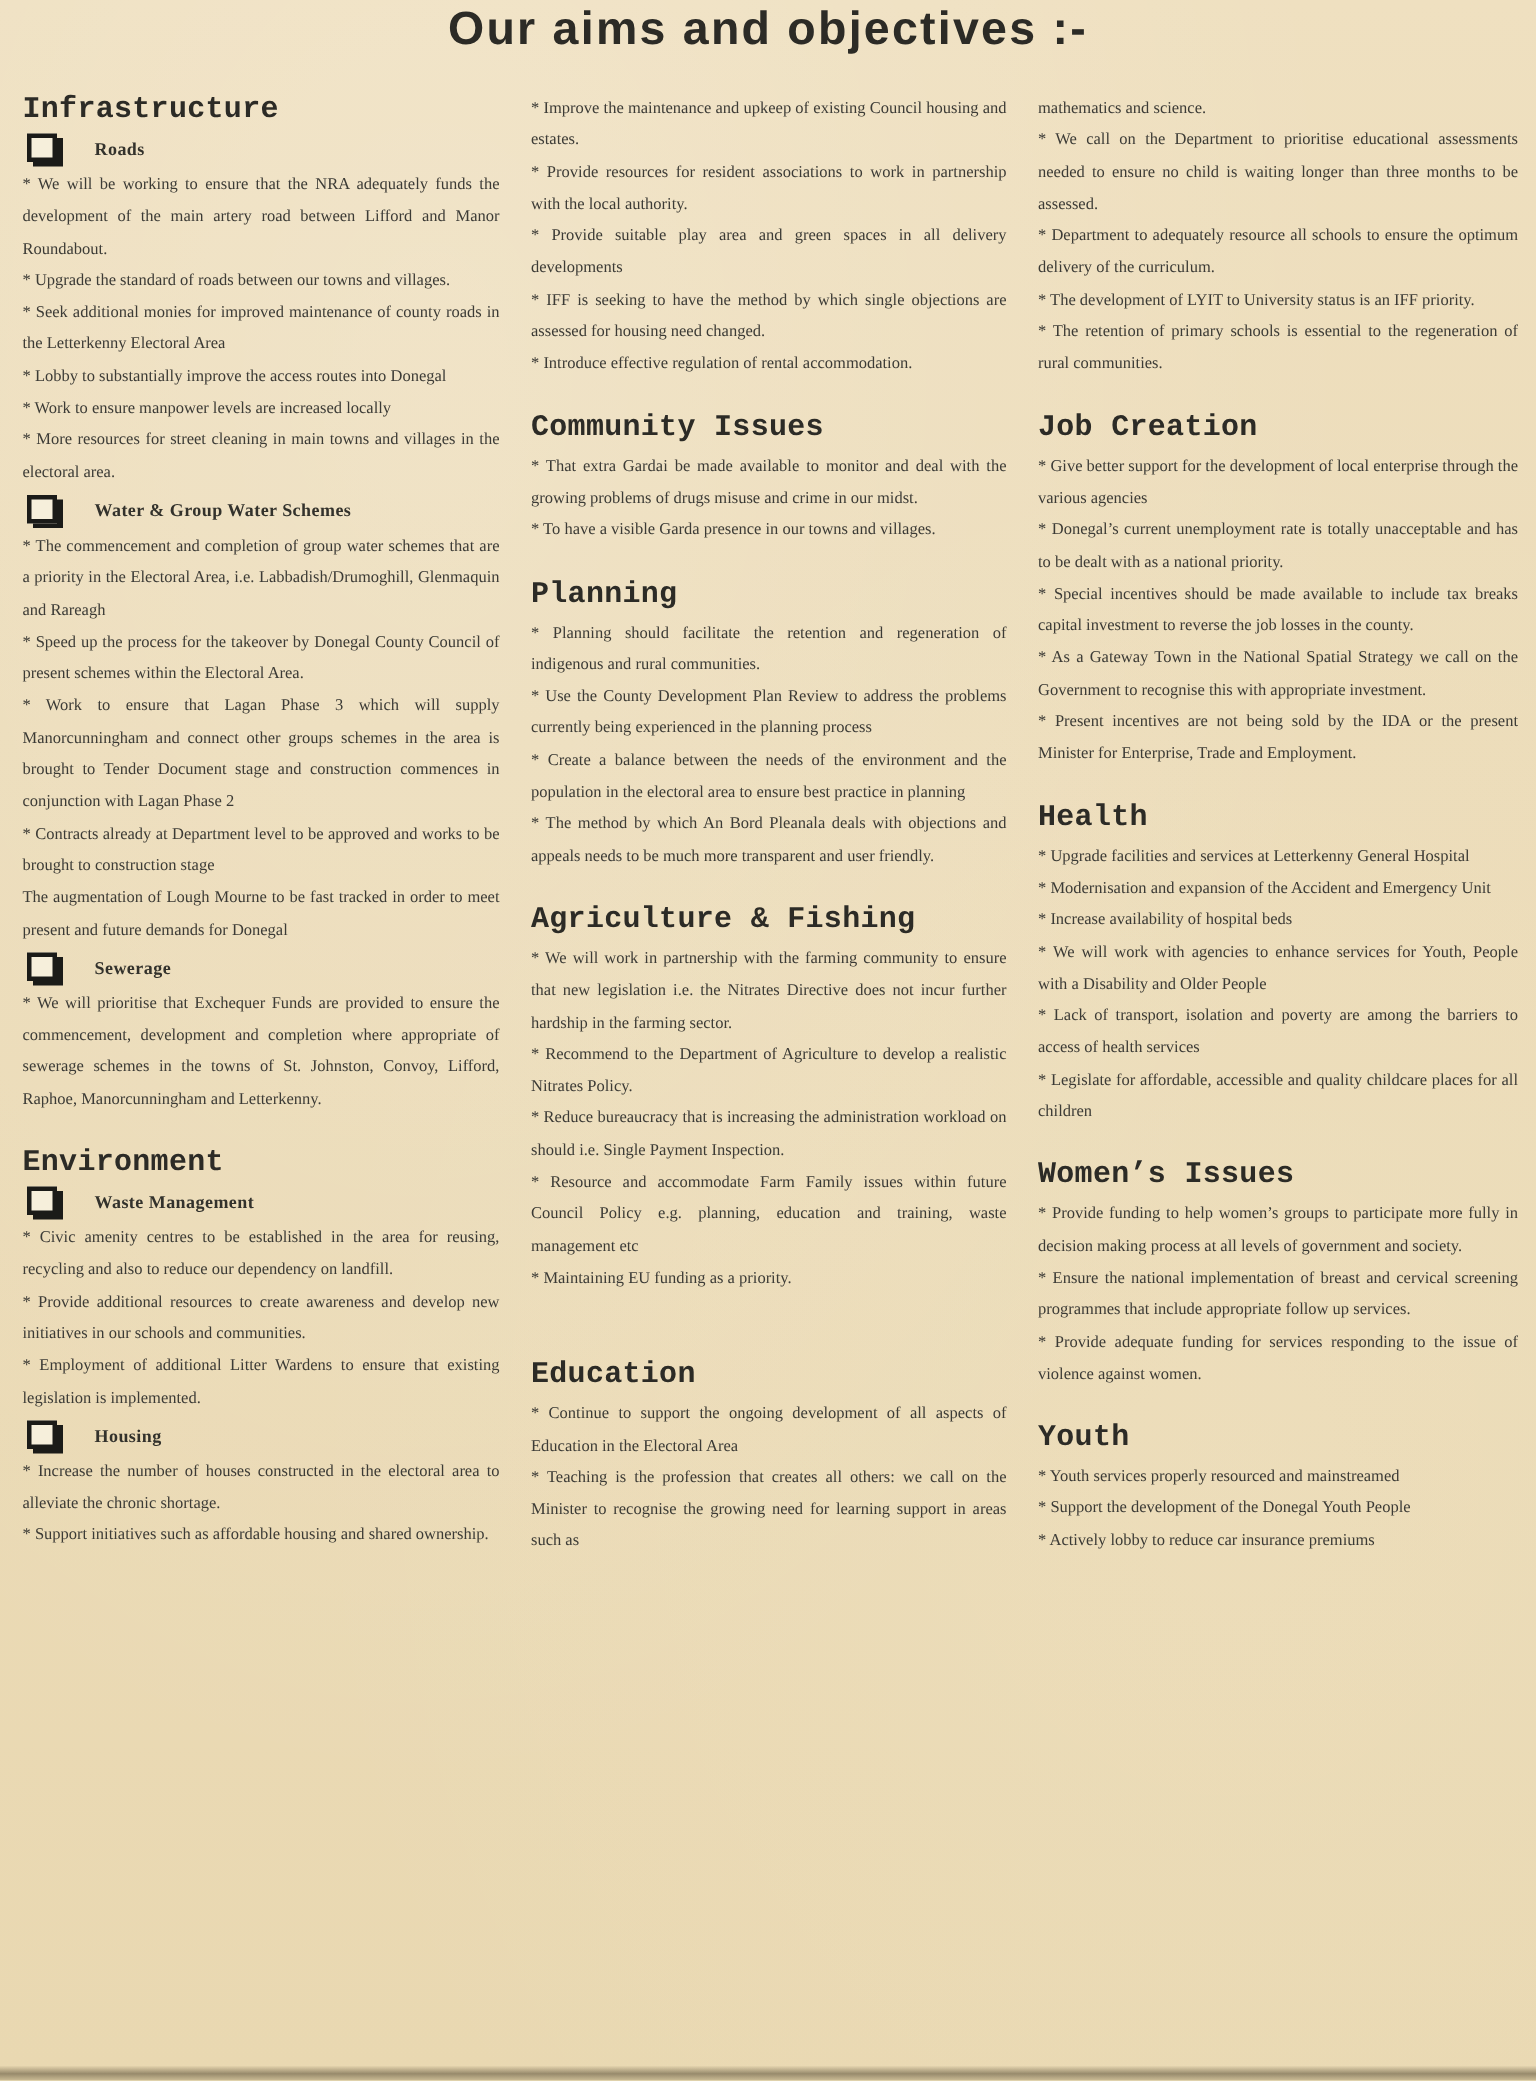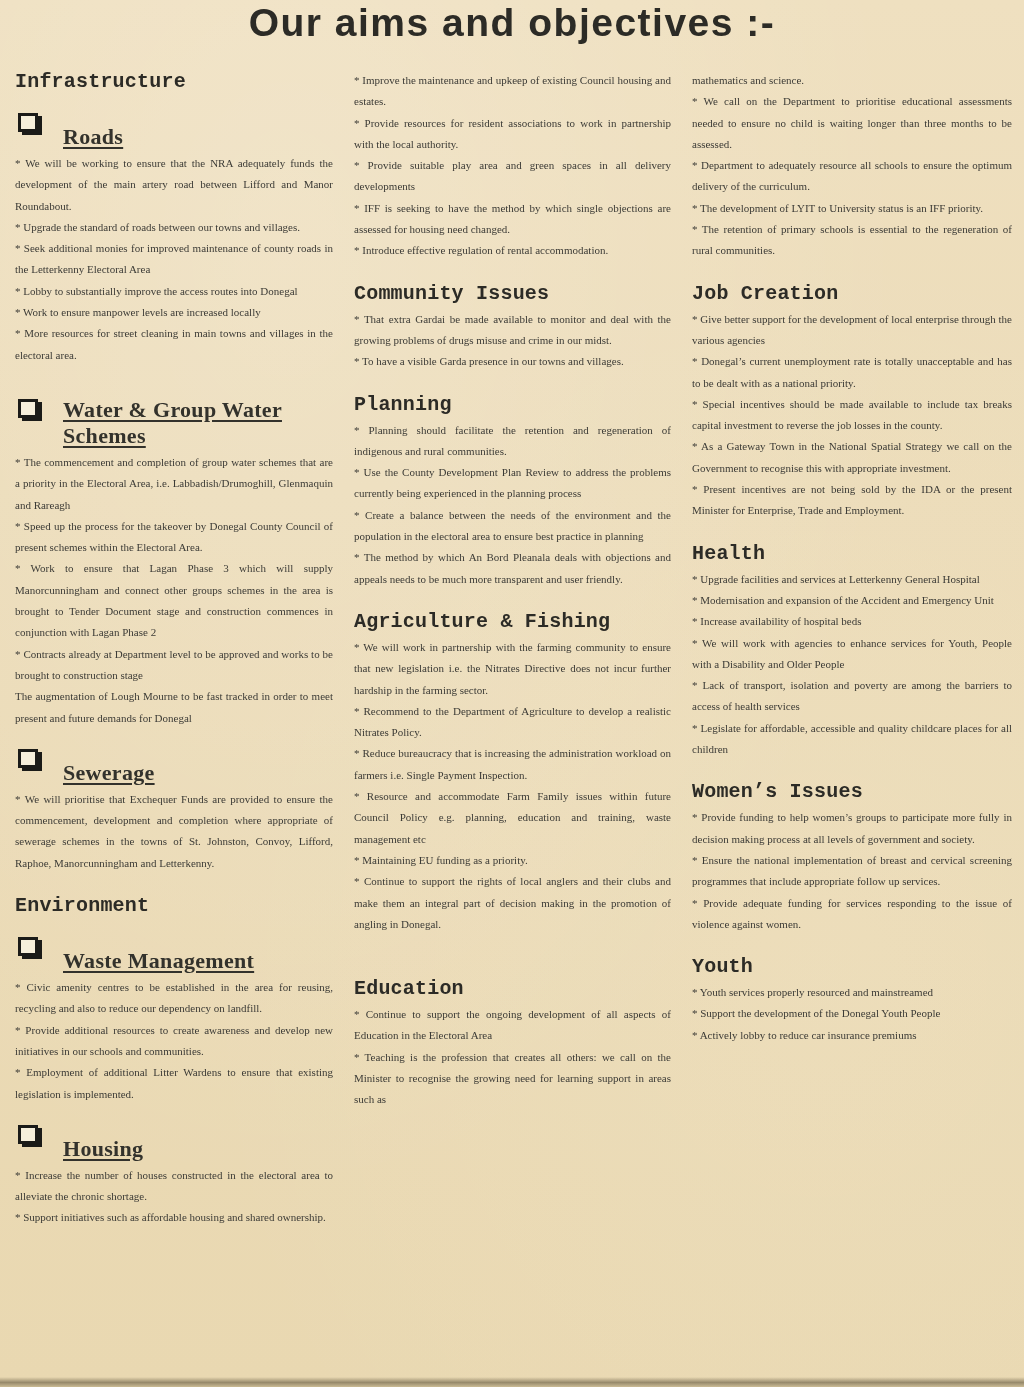--- a/index.html
+++ b/index.html
@@ -14,21 +14,21 @@
       radial-gradient(ellipse at 80% 70%, rgba(255,250,235,0.10), transparent 55%),
       linear-gradient(180deg, #efe0c0 0%, #ecdcb9 35%, #e9d8b1 100%);
     color:var(--ink,#3c3b36);
     font-family:"Liberation Serif", serif;
   }
   .title {
     text-align:center;
     padding-top:1px;
     font-family:"Liberation Sans", sans-serif;
     font-weight:bold;
-    font-size:39px;
+    font-size:31px;
     letter-spacing:1.5px;
     color:var(--hink,#2c2b26);
   }
   .cols {
     display:flex;
     padding:25px 11px 0 15px;
     gap:21px;
   }
   .col { width:318px; flex:none; }
   .col.c2 { width:317px; }
@@ -51,26 +51,24 @@
   .chk {
     width:14px; height:13px;
     background:#f6efdb;
     border:3px solid #1b1b18;
     box-shadow:4px 3px 0 #1b1b18;
     margin:0 25px 2px 3px;
     flex:none;
   }
   .sublabel {
     font-weight:bold;
-    font-size:22px;
+    font-size:12px;
     color:#33322c;
-    text-decoration:underline;
     text-underline-offset:3px;
     letter-spacing:0.3px;
-    margin-top:27px;
   }
   .para {
     margin:0;
     font-size:11px;
     line-height:21.3px;
     text-align:justify;
     color:var(--ink,#3c3b36);
   }
   .bottom-edge {
     position:absolute;
@@ -136,24 +134,23 @@
         <p class="para">* That extra Gardai be made available to monitor and deal with the growing problems of drugs misuse and crime in our midst.</p>
         <p class="para">* To have a visible Garda presence in our towns and villages.</p>
         <div class="sec">Planning</div>
         <p class="para">* Planning should facilitate the retention and regeneration of indigenous and rural communities.</p>
         <p class="para">* Use the County Development Plan Review to address the problems currently being experienced in the planning process</p>
         <p class="para">* Create a balance between the needs of the environment and the population in the electoral area to ensure best practice in planning</p>
         <p class="para">* The method by which An Bord Pleanala deals with objections and appeals needs to be much more transparent and user friendly.</p>
         <div class="sec">Agriculture &amp; Fishing</div>
         <p class="para">* We will work in partnership with the farming community to ensure that new legislation i.e. the Nitrates Directive does not incur further hardship in the farming sector.</p>
         <p class="para">* Recommend to the Department of Agriculture to develop a realistic Nitrates Policy.</p>
-        <p class="para">* Reduce bureaucracy that is increasing the administration workload on farmers i.e. Single Payment Inspection.</p>
+        <p class="para">* Reduce bureaucracy that is increasing the administration workload on should i.e. Single Payment Inspection.</p>
         <p class="para">* Resource and accommodate Farm Family issues within future Council Policy e.g. planning, education and training, waste management etc</p>
         <p class="para">* Maintaining EU funding as a priority.</p>
-        <p class="para">* Continue to support the rights of local anglers and their clubs and make them an integral part of decision making in the promotion of angling in Donegal.</p>
         <div class="sec big">Education</div>
         <p class="para">* Continue to support the ongoing development of all aspects of Education in the Electoral Area</p>
         <p class="para">* Teaching is the profession that creates all others: we call on the Minister to recognise the growing need for learning support in areas such as</p>
       </div>
       <div class="col c3">
         <p class="para">mathematics and science.</p>
         <p class="para">* We call on the Department to prioritise educational assessments needed to ensure no child is waiting longer than three months to be assessed.</p>
         <p class="para">* Department to adequately resource all schools to ensure the optimum delivery of the curriculum.</p>
         <p class="para">* The development of LYIT to University status is an IFF priority.</p>
         <p class="para">* The retention of primary schools is essential to the regeneration of rural communities.</p>

